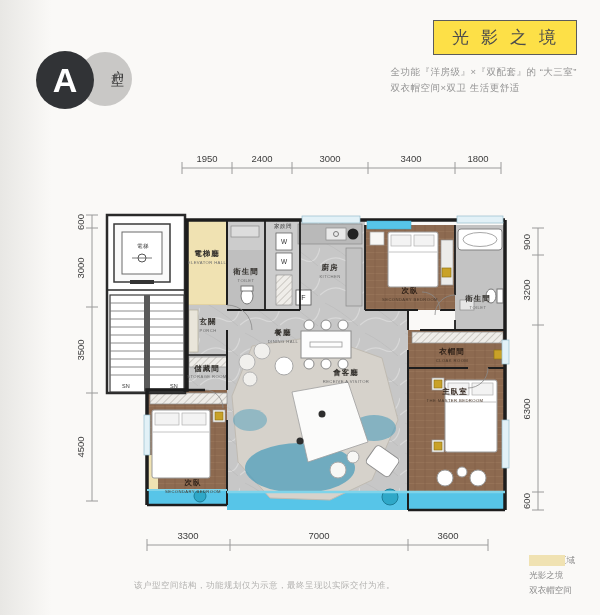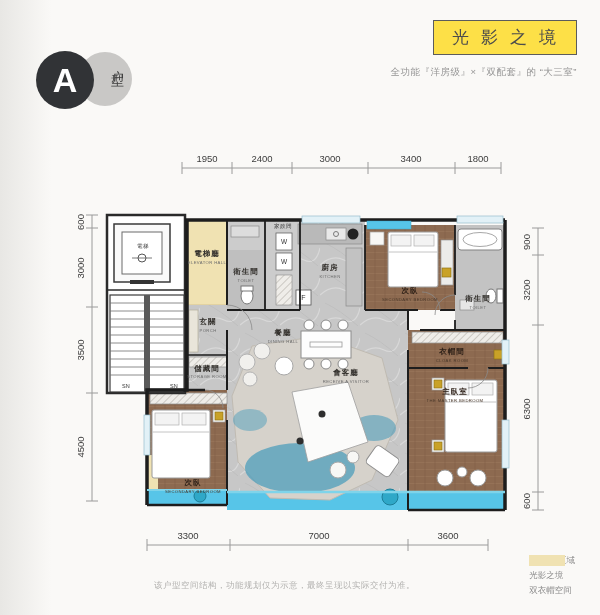--- a/index.html
+++ b/index.html
@@ -23,21 +23,21 @@
   .title-box{position:absolute;right:23px;top:20px;border:1px solid #5c5c5c;
     padding:5px 8px 5px 18px;background:#fde047;}
   .title-box .t{font-size:17px;letter-spacing:12px;color:#4c4c4c;}
   .subtitles{position:absolute;right:23px;top:64px;text-align:left;
     font-size:9.5px;color:#949494;line-height:16px;letter-spacing:.5px;}
   
   .legend{position:absolute;right:25px;top:555px;display:flex;flex-direction:column;gap:3px;}
   .legend-row{display:flex;align-items:center;gap:6px;}
   .legend-row span{font-size:8.5px;color:#8a8a8a;}
   
-  .disclaimer{position:absolute;left:154px;top:580px;width:300px;
+  .disclaimer{position:absolute;left:134px;top:580px;width:300px;
     font-size:8.5px;color:#b3b2b0;letter-spacing:.5px;}
   svg{position:absolute;left:0;top:0;}
   text{font-family:"Liberation Sans","DejaVu Sans",sans-serif;}
   .dim{font-size:9.5px;fill:#3c3c3c;}
   .zh{font-size:7.5px;fill:#33302c;font-weight:bold;letter-spacing:1px;}
   .zh-wood{font-size:7.5px;fill:#2e2118;font-weight:bold;letter-spacing:1px;}
   .en{font-size:4.2px;fill:#6d6d6d;letter-spacing:.4px;}
   .en-wood{font-size:4.2px;fill:#4a382a;letter-spacing:.4px;}
   .small-zh{font-size:5.5px;fill:#3a3a3a;letter-spacing:.5px;}
 </style>
@@ -50,20 +50,21 @@
   <div class="badge-gray"></div>
   <div class="badge-type">户型</div>
   <div class="badge-dark">A</div>
 </div>
 
 <div class="title-box">
   <span class="t">光影之境</span>
 </div>
 <div class="subtitles">
   <div>全功能『洋房级』×『双配套』的 “大三室”</div>
+  <div>双衣帽空间×双卫 生活更舒适</div>
 </div>
 
 <svg width="600" height="615" viewBox="0 0 600 615">
   <defs>
     <pattern id="hatch" width="5" height="5" patternUnits="userSpaceOnUse" patternTransform="rotate(45)">
       <rect width="5" height="5" fill="#efede9"></rect>
       <line x1="0" y1="0" x2="0" y2="5" stroke="#a8a49c" stroke-width="1"></line>
     </pattern>
     <pattern id="wood" width="10" height="7" patternUnits="userSpaceOnUse">
       <rect width="10" height="7" fill="#8d6a50"></rect>

